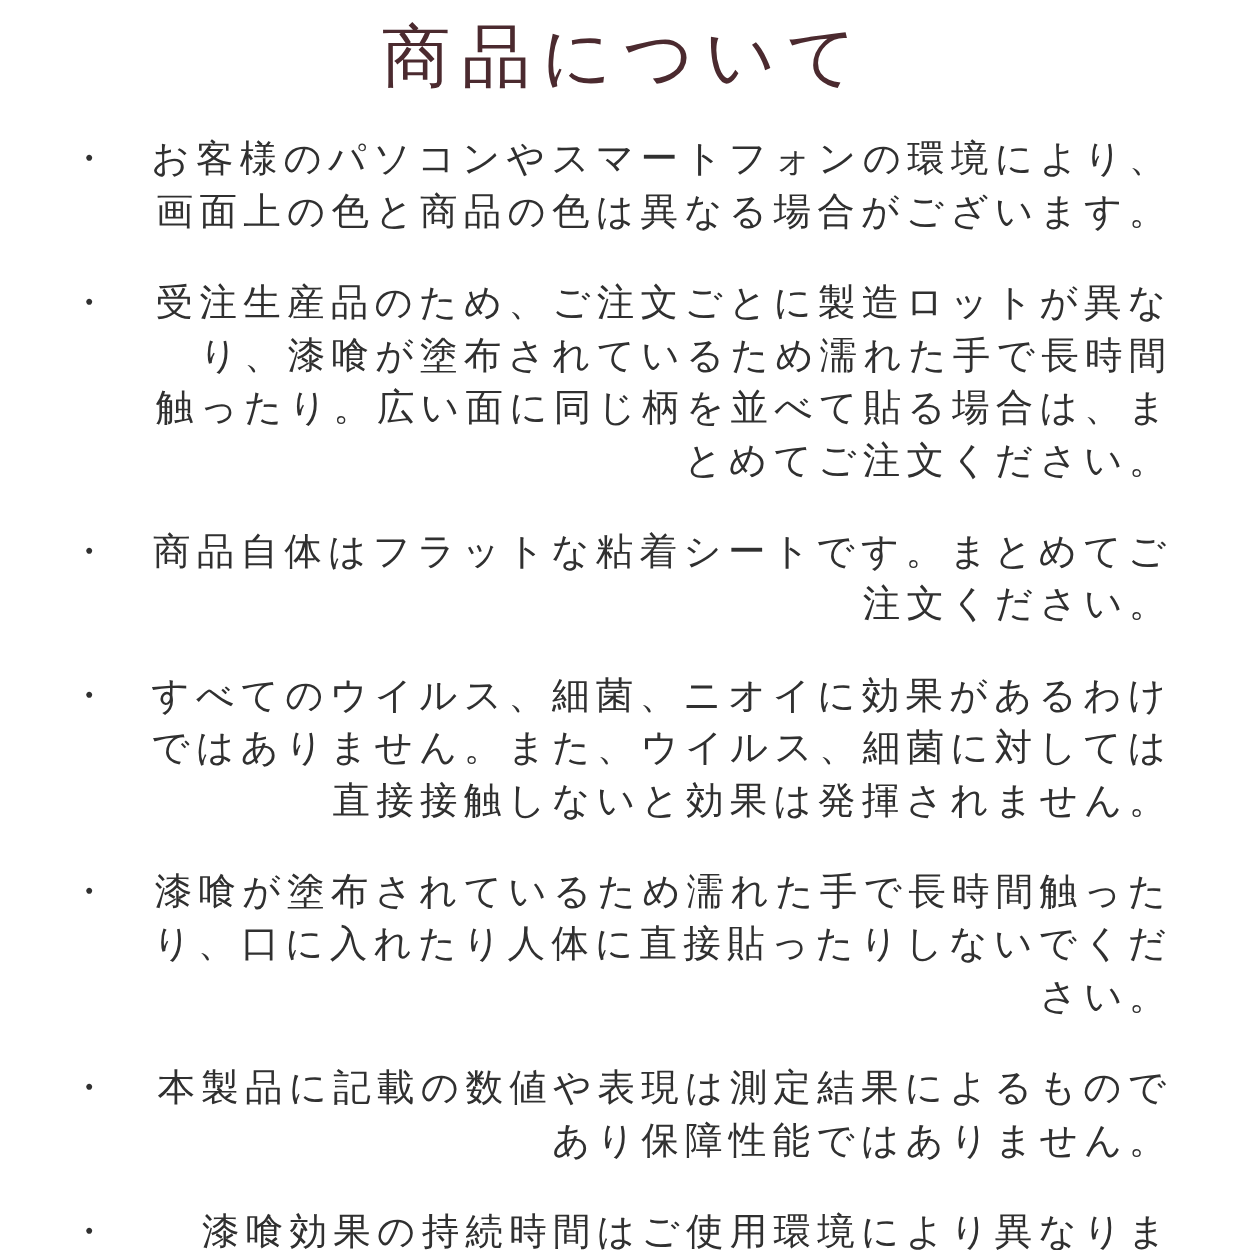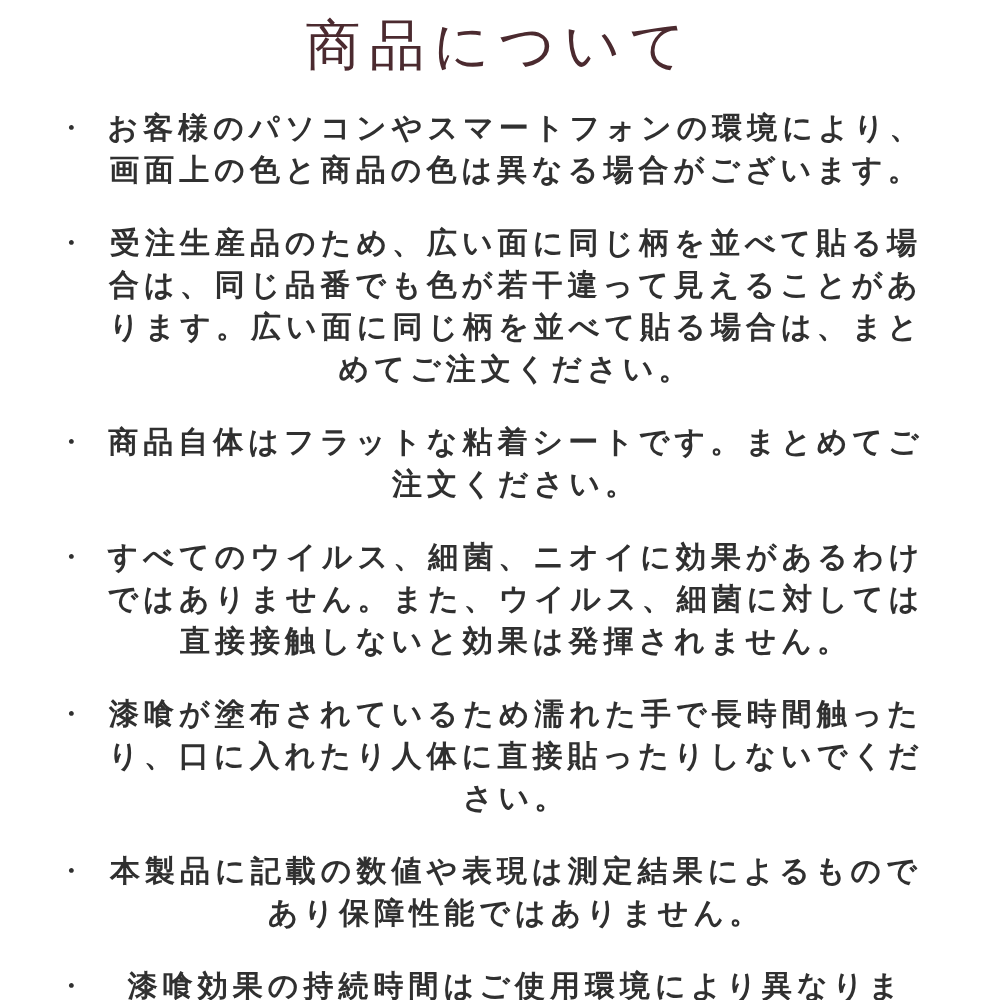--- a/index.html
+++ b/index.html
@@ -50,41 +50,40 @@
     flex: 0 0 38px;
     width: 38px;
     letter-spacing: 0;
     font-size: 30px;
     line-height: 42px;
     color: var(--body_color);
   }
   .note-text {
     flex: 1 1 auto;
     max-width: 844px;
-    text-align: center;
+    text-align: right;
     line-break: strict;
     overflow-wrap: break-word;
     text-spacing-trim: space-all; 
-    font-weight: bold;
   }
 </style>
 </head>
 <body>
 
 <main class="panel">
   <h1 class="title">商品について</h1>
 
   <ul class="notes">
     <li class="note">
       <span class="bullet">・</span>
       <span class="note-text">お客様のパソコンやスマートフォンの環境により、画面上の色と商品の色は異なる場合がございます。</span>
     </li>
     <li class="note">
       <span class="bullet">・</span>
-      <span class="note-text">受注生産品のため、広い面に同じ柄を並べて貼る場合は、同じ品番でも色が若干違って見えることがあります。広い面に同じ柄を並べて貼る場合は、まとめてご注文ください。</span>
+      <span class="note-text">受注生産品のため、ご注文ごとに製造ロットが異なり、漆喰が塗布されているため濡れた手で長時間触ったり。広い面に同じ柄を並べて貼る場合は、まとめてご注文ください。</span>
     </li>
     <li class="note">
       <span class="bullet">・</span>
       <span class="note-text">商品自体はフラットな粘着シートです。まとめてご注文ください。</span>
     </li>
     <li class="note">
       <span class="bullet">・</span>
       <span class="note-text">すべてのウイルス、細菌、ニオイに効果があるわけではありません。また、ウイルス、細菌に対しては直接接触しないと効果は発揮されません。</span>
     </li>
     <li class="note">

